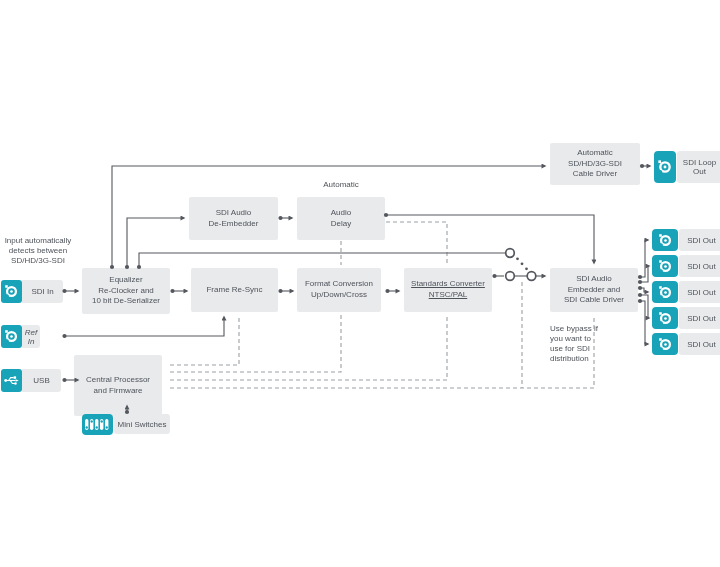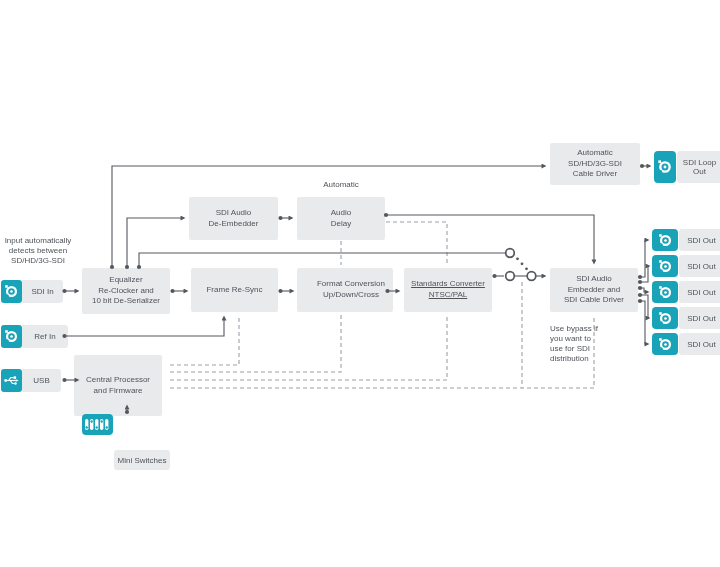--- a/index.html
+++ b/index.html
@@ -116,21 +116,21 @@
   <div class="note center" style="left:297px;top:180px;width:88px;">Automatic</div>
   <div class="note" style="left:529px;top:324px;width:62px;text-align:left;margin-left:21px;">Use bypass if
 you want to
 use for SDI
 distribution</div>
 
   <div class="block" style="left:82px;top:268px;width:88px;height:46px;">Equalizer
 Re-Clocker and
 10 bit De-Serializer</div>
   <div class="block" style="left:191px;top:268px;width:87px;height:44px;">Frame Re-Sync</div>
-  <div class="block" style="left:297px;top:268px;width:84px;height:44px;padding-left:12px;">Format Conversion
+  <div class="block" style="left:297px;top:268px;width:84px;height:44px;">Format Conversion
 Up/Down/Cross</div>
   <div class="block" style="left:404px;top:268px;width:88px;height:44px;text-decoration:underline;">Standards Converter
 NTSC/PAL</div>
   <div class="block" style="left:550px;top:268px;width:88px;height:44px;">SDI Audio
 Embedder and
 SDI Cable Driver</div>
   <div class="block" style="left:189px;top:197px;width:89px;height:43px;">SDI Audio
 De-Embedder</div>
   <div class="block" style="left:297px;top:197px;width:88px;height:43px;">Audio
 Delay</div>
@@ -151,41 +151,41 @@
       </g>
       <g fill="#19A3B8">
         <circle cx="2.7" cy="10.5" r="1.2"></circle>
         <circle cx="7.7" cy="4.5" r="1.2"></circle>
         <circle cx="12.7" cy="10.5" r="1.2"></circle>
         <circle cx="17.7" cy="4.5" r="1.2"></circle>
         <circle cx="22.7" cy="10.5" r="1.2"></circle>
       </g>
     </svg>
   </div>
-  <div class="pill" style="left:114px;top:414px;width:56px;height:20px;margin-top:36px;">Mini Switches</div>
+  <div class="pill" style="left:114px;top:414px;width:56px;height:20px;">Mini Switches</div>
 
   <div class="icon" style="left:1px;top:280px;width:21px;height:23px;border-radius:3px;">
     <svg width="17" height="17" viewBox="0 0 20 20">
       <circle cx="10" cy="10" r="5.2" fill="none" stroke="#fff" stroke-width="2.6"></circle>
       <circle cx="10" cy="10" r="1.6" fill="#fff"></circle>
       <rect x="2.6" y="2.6" width="3" height="3" fill="#fff"></rect>
       <circle cx="5" cy="15.2" r="1.9" fill="#19A3B8"></circle>
     </svg>
   </div>
   <div class="pill" style="left:22px;top:280px;width:41px;height:23px;border-radius:0 3px 3px 0;">SDI In</div>
 
   <div class="icon" style="left:1px;top:325px;width:21px;height:23px;border-radius:3px;">
     <svg width="17" height="17" viewBox="0 0 20 20">
       <circle cx="10" cy="10" r="5.2" fill="none" stroke="#fff" stroke-width="2.6"></circle>
       <circle cx="10" cy="10" r="1.6" fill="#fff"></circle>
       <rect x="2.6" y="2.6" width="3" height="3" fill="#fff"></rect>
       <circle cx="5" cy="15.2" r="1.9" fill="#19A3B8"></circle>
     </svg>
   </div>
-  <div class="pill" style="left:22px;top:325px;width:46px;height:23px;border-radius:0 3px 3px 0;">Ref In</div>
+  <div class="pill" style="left:22px;top:325px;width:18px;height:23px;border-radius:0 3px 3px 0;font-style:italic;">Ref In</div>
 
   <div class="icon" style="left:1px;top:369px;width:21px;height:23px;border-radius:3px;">
     <svg width="17" height="15" viewBox="0 0 20 18">
       <g stroke="#fff" stroke-width="1.3" fill="none">
         <line x1="3" y1="9" x2="15" y2="9"></line>
         <polyline points="6.5,9 9,5.5 12.5,5.5"></polyline>
         <polyline points="8.5,9 11,12.5 14,12.5"></polyline>
       </g>
       <circle cx="3" cy="9" r="1.7" fill="#fff"></circle>
       <rect x="12.5" y="4" width="3" height="3" fill="#fff"></rect>

